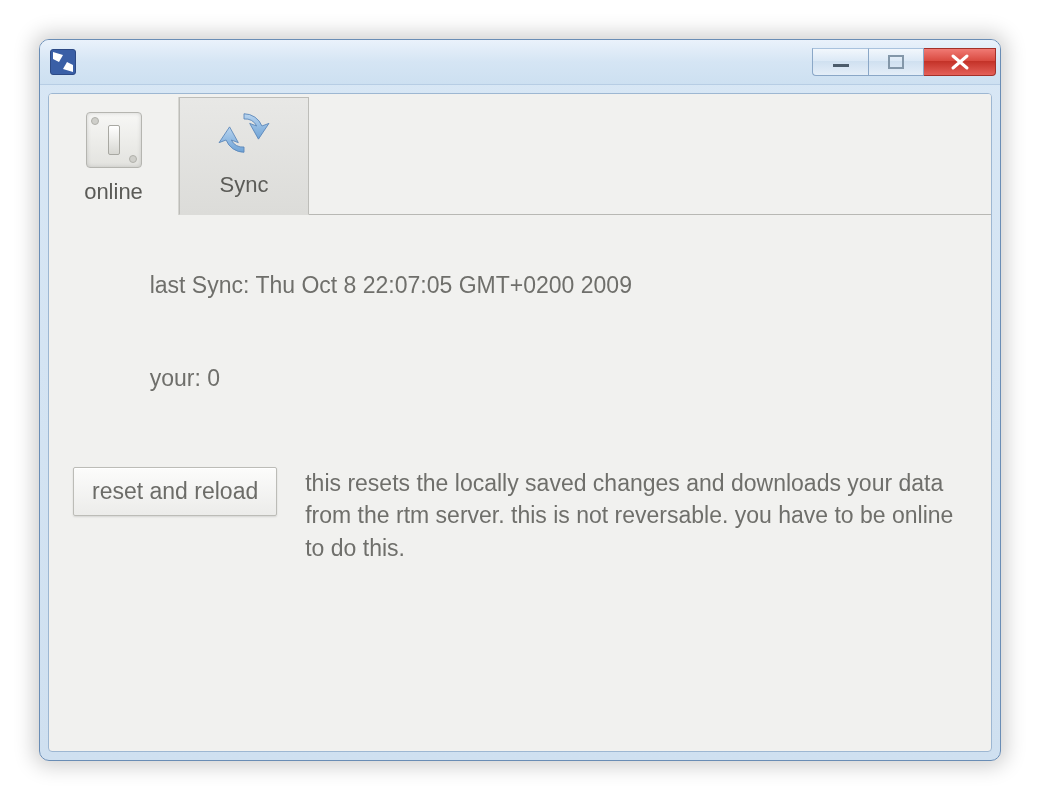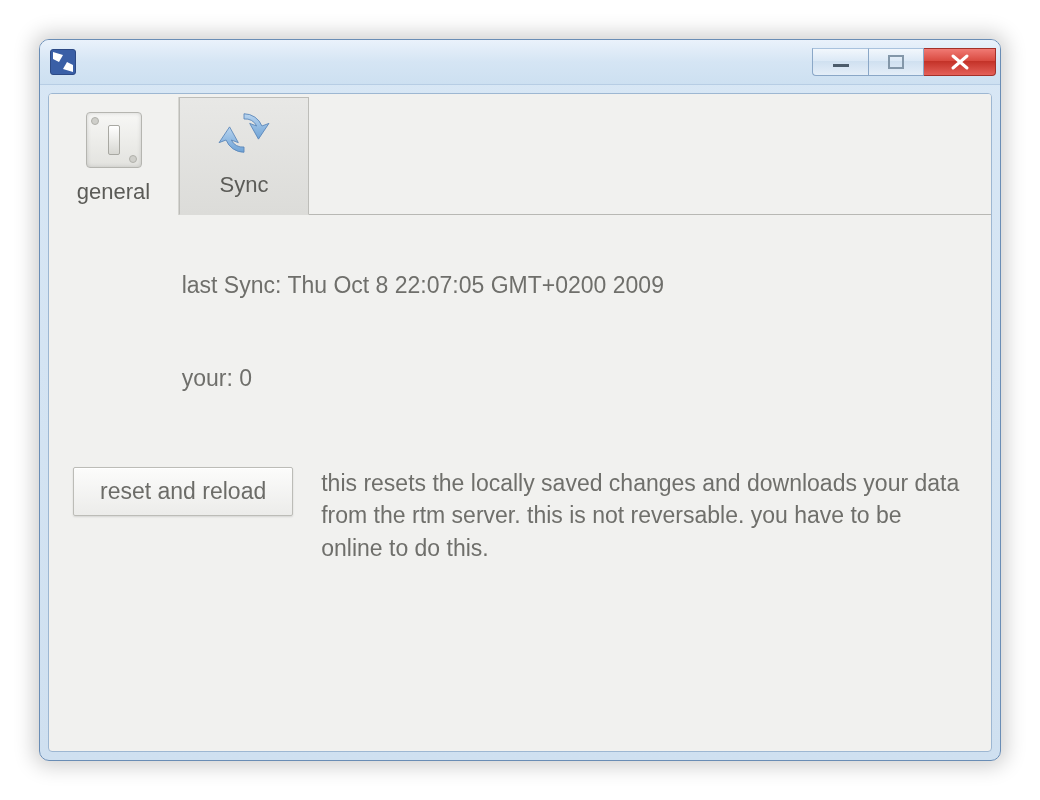--- a/index.html
+++ b/index.html
@@ -192,33 +192,33 @@
   .content {
     flex: 1;
     padding: 24px 24px 24px 24px;
     color: #6f6f6b;
     font-size: 23px;
     line-height: 1.35;
   }
   .status-block {
     margin-bottom: 42px;
   }
-  .status-line { white-space: pre; margin-left: 32px; }
+  .status-line { white-space: pre; }
 
   .action-row {
     display: flex;
     align-items: flex-start;
     gap: 28px;
   }
   .btn {
     border: 1px solid #bcbcb7;
     background: linear-gradient(#fcfcfb, #ececea);
     color: #6c6c68;
     font-size: 23px;
-    padding: 10px 26px;
+    padding: 10px 18px;
     border-radius: 2px;
     box-shadow: 0 1px 0 #ffffff inset, 0 1px 2px rgba(0,0,0,0.12);
     white-space: nowrap;
     cursor: pointer;
     font-family: inherit;
   }
   .desc {
     flex: 1;
     color: #6f6f6b;
     font-size: 23px;
@@ -256,21 +256,21 @@
 
     <div class="client">
 
       <div class="tabs">
         <div class="tab inactive">
           <div class="icon-wrap">
             <div class="switch-icon">
               <div class="toggle"></div>
             </div>
           </div>
-          <span>general</span>
+          <span>online</span>
         </div>
         <div class="tab active">
           <div class="icon-wrap sync-icon">
             <svg viewBox="0 0 64 64">
               <defs>
                 <linearGradient id="g1" x1="0" y1="0" x2="0" y2="1">
                   <stop offset="0" stop-color="#b8d4ef"></stop>
                   <stop offset="1" stop-color="#6fa3d6"></stop>
                 </linearGradient>
               </defs>

